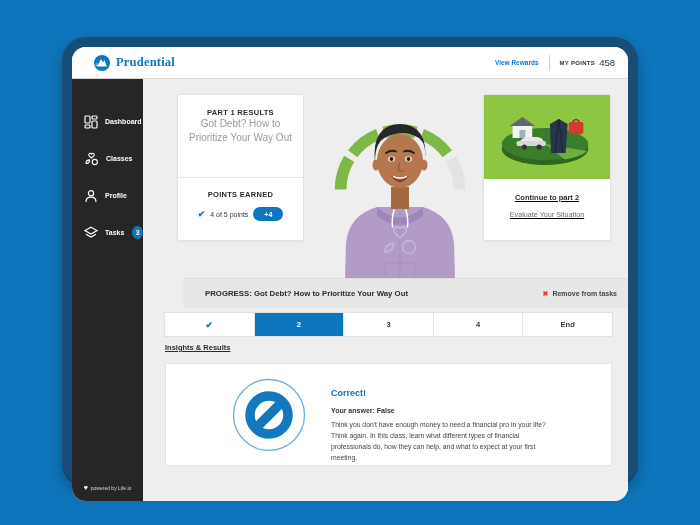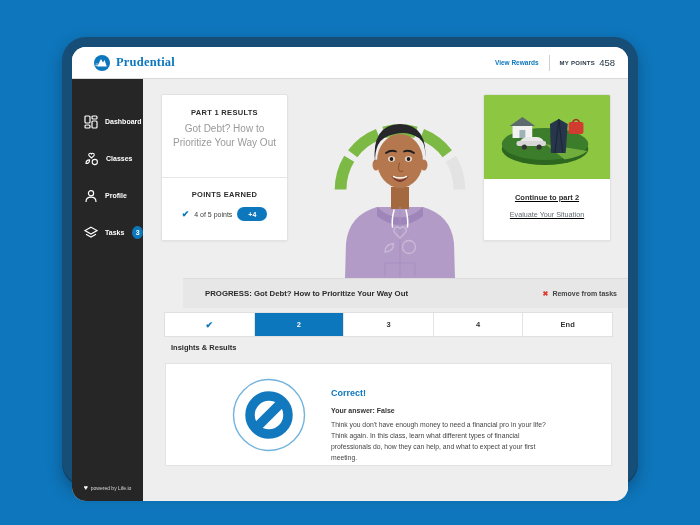--- a/index.html
+++ b/index.html
@@ -30,23 +30,23 @@
   .badge{width:13px;height:13px;border-radius:50%;background:#0d77be;color:#fff;font-size:7px;font-weight:bold;
          display:flex;align-items:center;justify-content:center;margin-left:1px;}
   .side-footer{position:absolute;bottom:10px;left:0;right:0;display:flex;align-items:center;justify-content:center;
                gap:3px;color:#d8d8d8;font-size:5px;}
   .side-footer .life-heart{color:#fff;font-size:7px;line-height:1;}
 
   .content{flex:1;background:#eeeeee;position:relative;overflow:hidden;}
 
   
   .card{background:#fff;border:1px solid #e2e2e2;border-radius:2px;box-shadow:0 1px 2px rgba(0,0,0,.05);box-sizing:border-box;}
-  .card-left{position:absolute;left:18px;top:15px;width:127px;height:147px;}
+  .card-left{position:absolute;left:34px;top:15px;width:127px;height:147px;}
   .part-label{margin-top:13px;text-align:center;font-size:7.5px;font-weight:bold;color:#2b2b2b;letter-spacing:.3px;}
-  .class-title{margin-top:5px;padding:0 8px;text-align:center;font-size:10px;line-height:1.35;color:#9a9a9a;}
+  .class-title{padding:0 8px;text-align:center;font-size:10px;line-height:1.35;color:#9a9a9a;}
   .cl-divider{position:absolute;left:0;right:0;top:82px;border-top:1px solid #e6e6e6;}
   .points-label{position:absolute;left:0;right:0;top:95px;text-align:center;font-size:7.5px;font-weight:bold;color:#2b2b2b;letter-spacing:.3px;}
   .points-row{position:absolute;left:0;right:0;top:112px;display:flex;align-items:center;justify-content:center;gap:5px;}
   .blue-check{color:#0d77be;font-size:9px;font-weight:bold;line-height:1;}
   .points-text{font-size:7px;color:#3c3c3c;}
   .points-pill{background:#0d77be;color:#fff;font-size:7px;font-weight:bold;padding:3.5px 11px;border-radius:11px;}
 
   .score-head{position:absolute;left:162px;top:12px;width:190px;text-align:center;}
   .score-title{font-size:9.5px;font-weight:bold;color:#222;}
   .score-sub{margin-top:3px;font-size:7px;color:#4e4e4e;}
@@ -69,21 +69,21 @@
   
   .stepper{position:absolute;left:22px;top:234px;width:447px;height:23px;background:#fff;display:flex;
            box-shadow:0 0 0 1px #e0e0e0;}
   .step{flex:1;display:flex;align-items:center;justify-content:center;font-size:7.5px;font-weight:bold;color:#333;
         border-right:1px solid #e4e4e4;cursor:pointer;}
   .step:last-child{border-right:none;text-align:center;}
   .step.done{color:#0d77be;font-size:9px;}
   .step.active{background:#0d77be;color:#fff;}
 
   
-  .insights-head{position:absolute;left:28px;top:264px;font-size:7.5px;font-weight:bold;color:#2b2b2b;}
+  .insights-head{position:absolute;left:22px;top:264px;font-size:7.5px;font-weight:bold;color:#2b2b2b;text-decoration:underline;}
   .insights-card{position:absolute;left:22px;top:284px;width:447px;height:103px;background:#fff;
                  border:1px solid #e3e3e3;box-sizing:border-box;}
   .no-icon{position:absolute;left:66px;top:14px;width:74px;height:74px;}
   .insights-text{position:absolute;left:165px;top:24px;width:225px;}
   .result-title{font-size:9px;font-weight:bold;color:#0d77be;}
   .answer-label{margin-top:9px;font-size:7px;font-weight:bold;color:#333;}
   .result-body{margin-top:6px;font-size:6.8px;line-height:1.6;color:#454545;width:218px;}
 </style>
 </head>
 <body>

